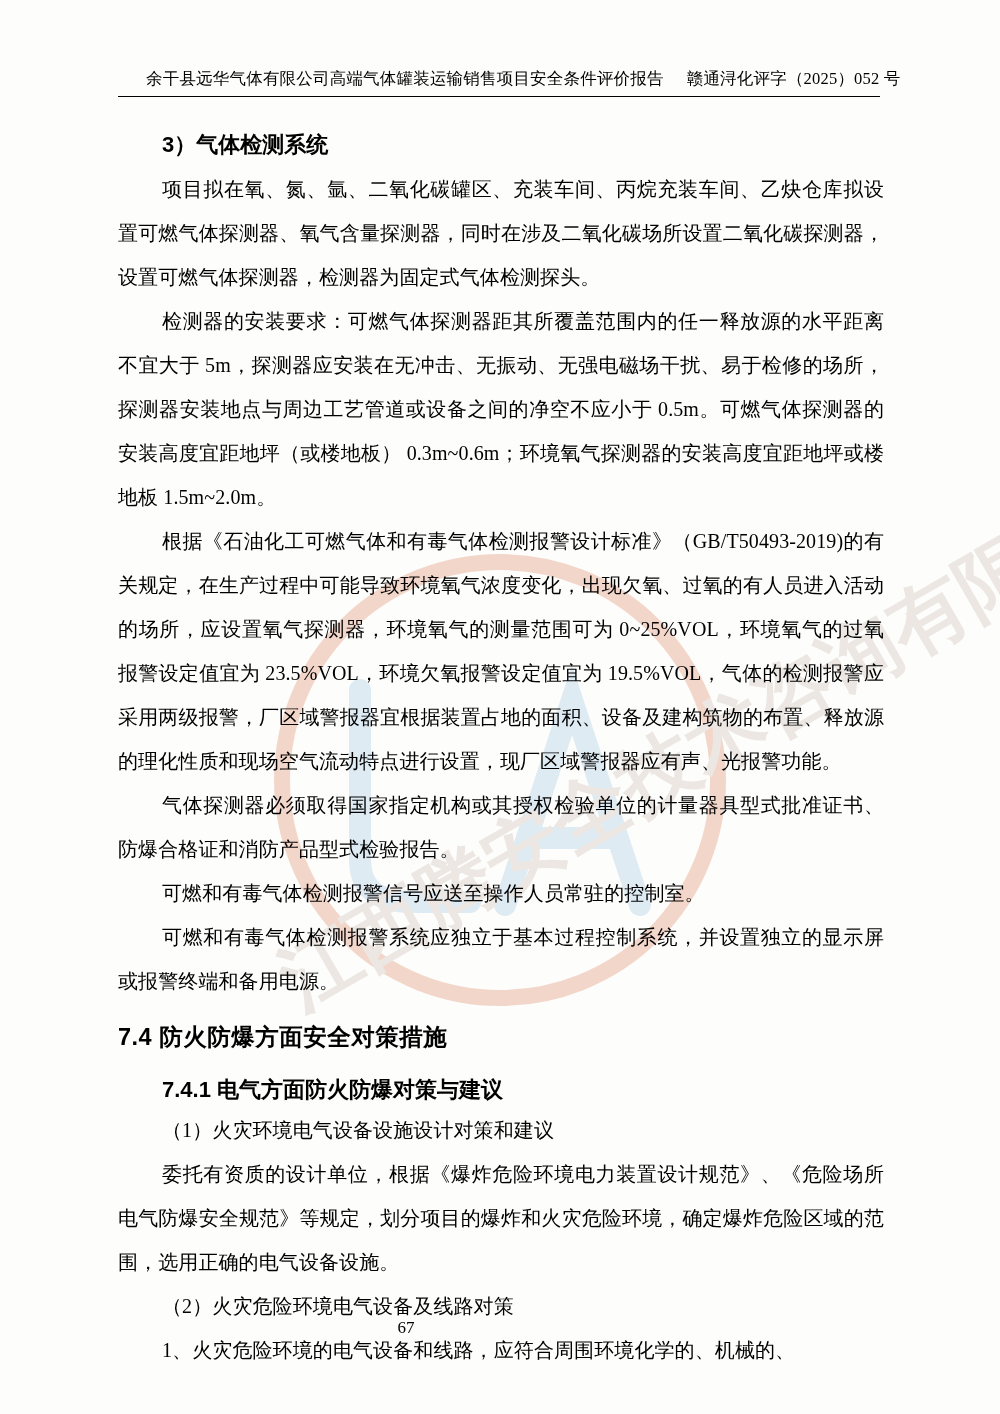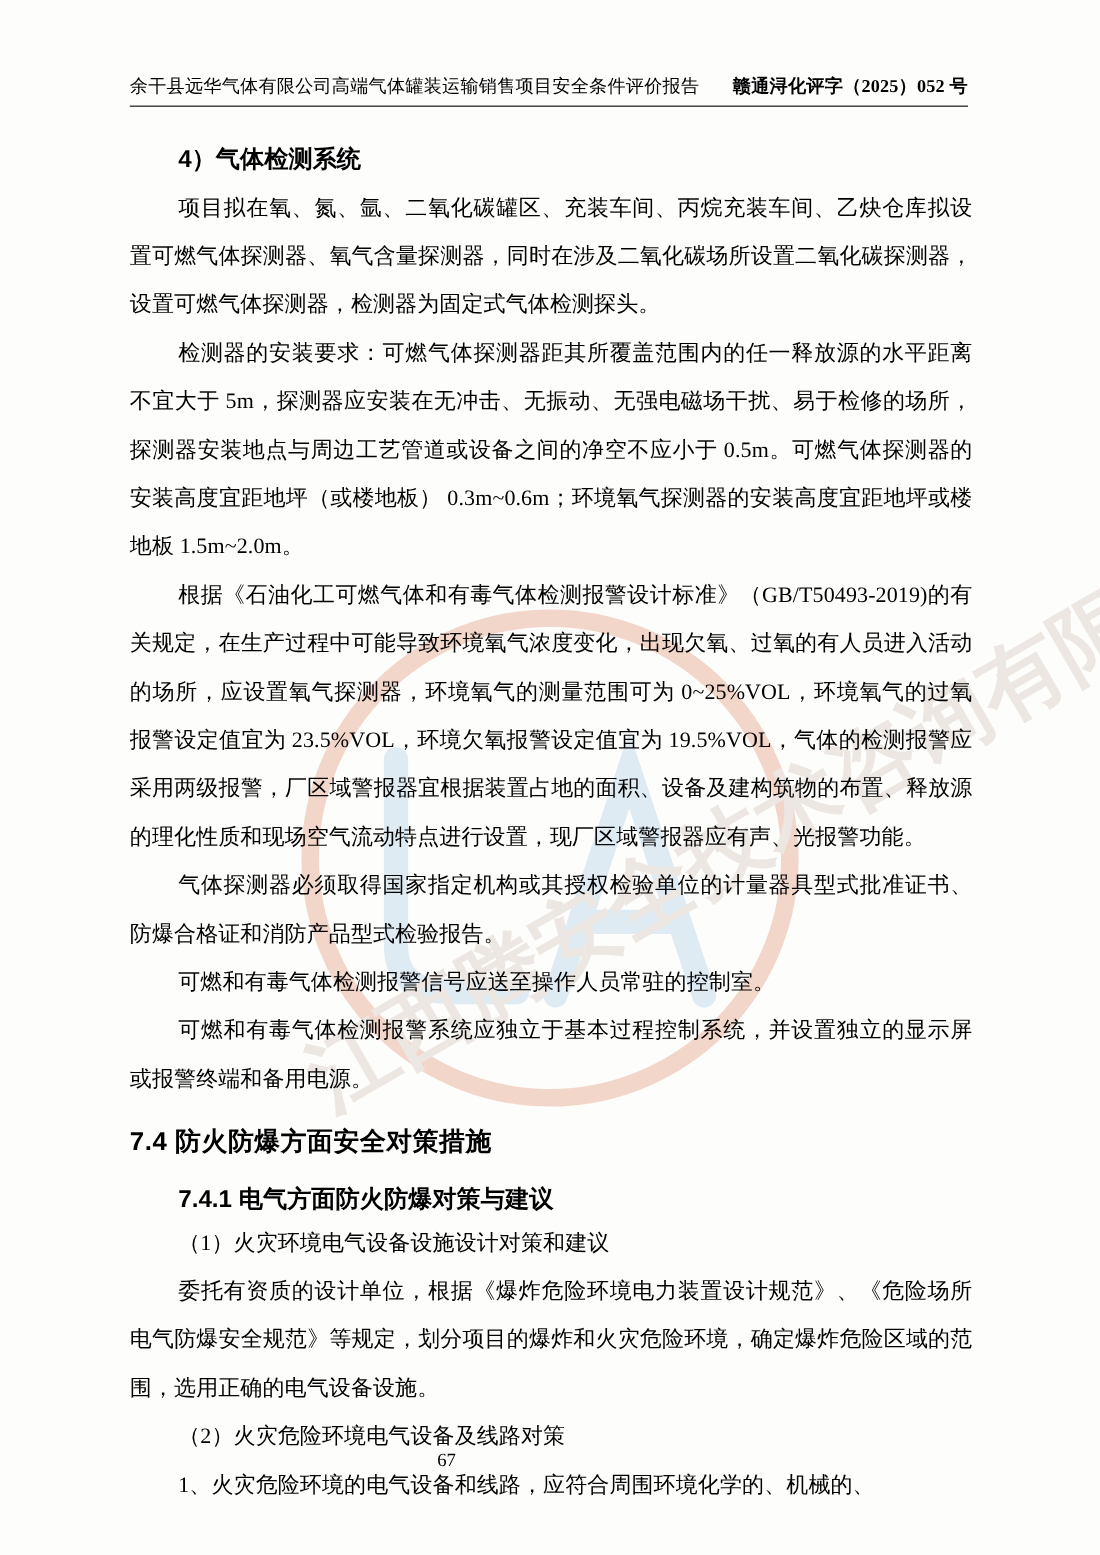--- a/index.html
+++ b/index.html
@@ -37,24 +37,25 @@
   .header-row {
     display: flex;
     justify-content: space-between;
     align-items: flex-end;
     font-size: 16.5px;
     letter-spacing: 0.2px;
     padding-bottom: 6px;
   }
   .header-left {
     white-space: nowrap;
+    margin-left: 28px;
   }
   .header-right {
     white-space: nowrap;
-    font-weight: bold;
+    font-weight: normal;
     margin-left: 23px;
   }
   .header-rule {
     border-bottom: 1.1px solid #000;
     width: 100%;
   }
 
   
   .content {
     position: absolute;
@@ -132,21 +133,21 @@
   <div class="header">
     <div class="header-row">
       <span class="header-left">余干县远华气体有限公司高端气体罐装运输销售项目安全条件评价报告</span>
       <span class="header-right">赣通浔化评字（2025）052 号</span>
     </div>
     <div class="header-rule"></div>
   </div>
 
   <div class="content">
 
-    <div class="h3">4）气体检测系统</div>
+    <div class="h3">3）气体检测系统</div>
 
     <p class="para">项目拟在氧、氮、氩、二氧化碳罐区、充装车间、丙烷充装车间、乙炔仓库拟设置可燃气体探测器、氧气含量探测器，同时在涉及二氧化碳场所设置二氧化碳探测器，设置可燃气体探测器，检测器为固定式气体检测探头。</p>
     <p class="para">检测器的安装要求：可燃气体探测器距其所覆盖范围内的任一释放源的水平距离不宜大于 5m，探测器应安装在无冲击、无振动、无强电磁场干扰、易于检修的场所，探测器安装地点与周边工艺管道或设备之间的净空不应小于 0.5m。可燃气体探测器的安装高度宜距地坪（或楼地板） 0.3m~0.6m；环境氧气探测器的安装高度宜距地坪或楼地板 1.5m~2.0m。</p>
     <p class="para">根据《石油化工可燃气体和有毒气体检测报警设计标准》（GB/T50493-2019)的有关规定，在生产过程中可能导致环境氧气浓度变化，出现欠氧、过氧的有人员进入活动的场所，应设置氧气探测器，环境氧气的测量范围可为 0~25%VOL，环境氧气的过氧报警设定值宜为 23.5%VOL，环境欠氧报警设定值宜为 19.5%VOL，气体的检测报警应采用两级报警，厂区域警报器宜根据装置占地的面积、设备及建构筑物的布置、释放源的理化性质和现场空气流动特点进行设置，现厂区域警报器应有声、光报警功能。</p>
     <p class="para">气体探测器必须取得国家指定机构或其授权检验单位的计量器具型式批准证书、防爆合格证和消防产品型式检验报告。</p>
     <p class="para">可燃和有毒气体检测报警信号应送至操作人员常驻的控制室。</p>
     <p class="para">可燃和有毒气体检测报警系统应独立于基本过程控制系统，并设置独立的显示屏或报警终端和备用电源。</p>
 
     <div class="h2">7.4 防火防爆方面安全对策措施</div>
     <div class="h3b">7.4.1 电气方面防火防爆对策与建议</div>

